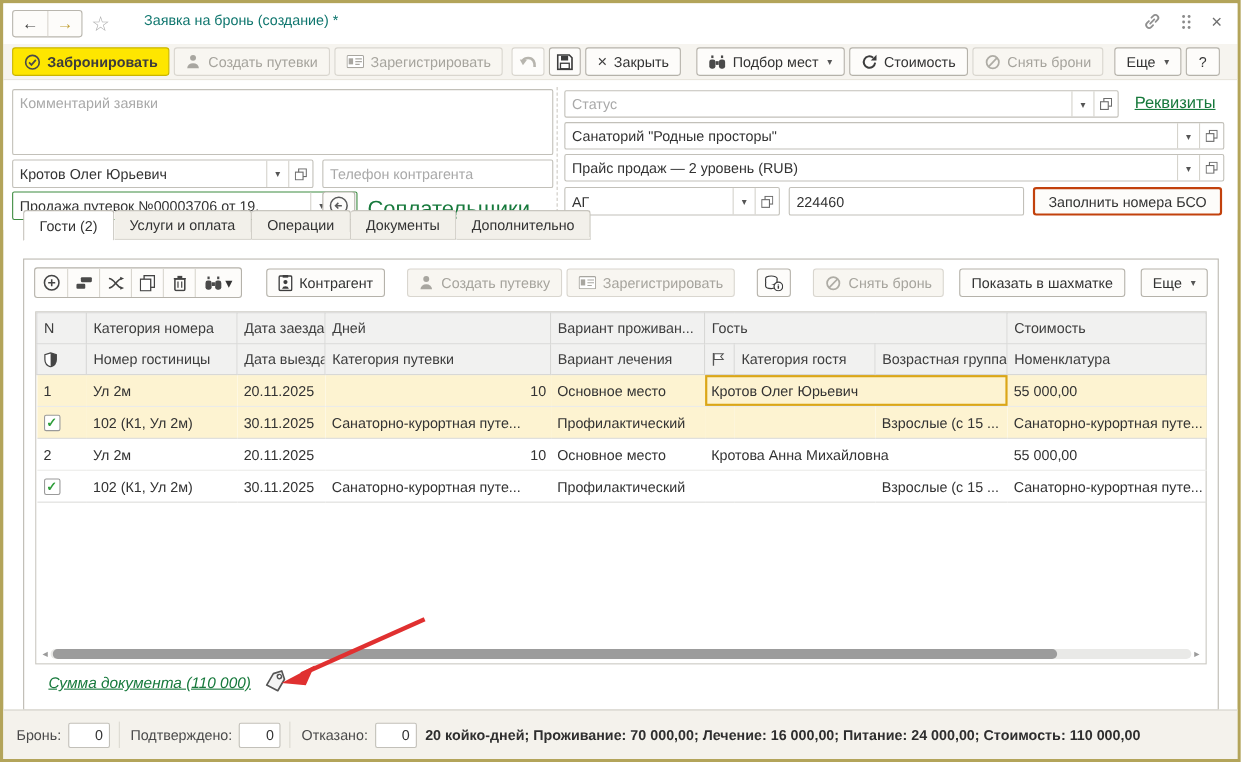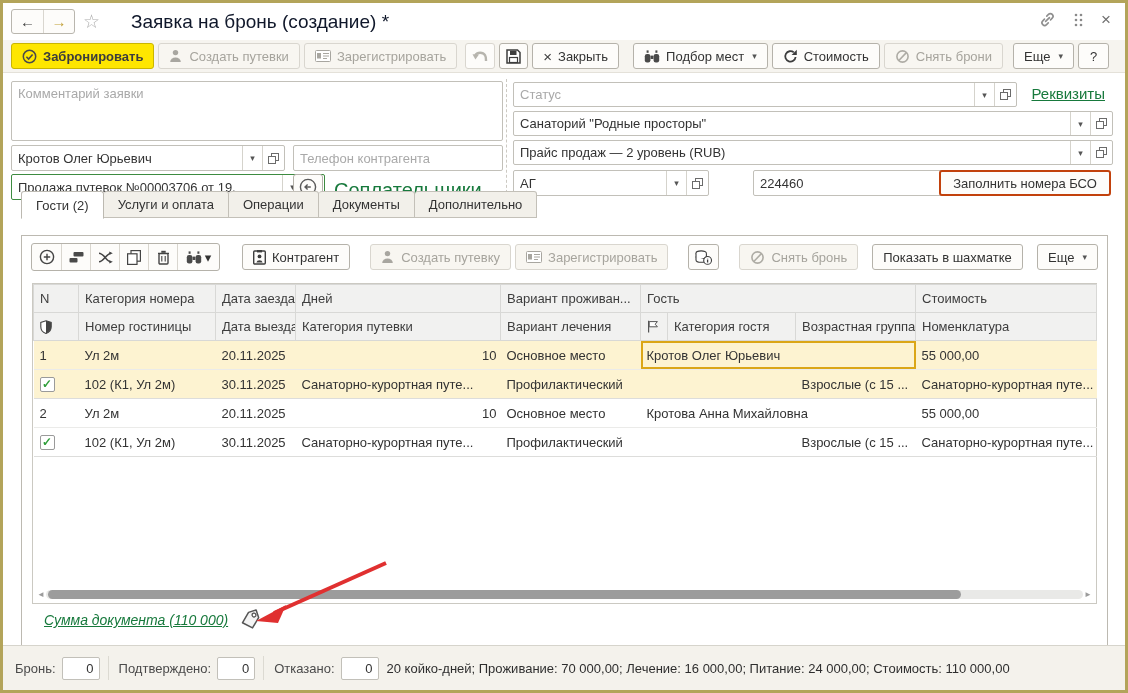--- a/index.html
+++ b/index.html
@@ -6,21 +6,21 @@
   html,body { width:1128px; height:693px; background:#e8e4da; font-family:"Liberation Sans",sans-serif; }
   .window { position:relative; width:1128px; height:693px; border:3px solid #b3a45a; background:#fff; overflow:hidden; font-size:13px; color:#333; }
 
   
   .titlebar { position:absolute; left:0; top:0; right:0; height:37px; background:#fff; }
   .navgroup { position:absolute; left:8px; top:6px; display:flex; border:1px solid #b9b6ae; border-radius:3px; background:#fdfcfa; }
   .navbtn { width:31px; height:23px; display:flex; align-items:center; justify-content:center; font-size:15px; cursor:default; }
   .navbtn.back { color:#3f3f3f; }
   .navbtn.fwd { color:#c2a139; border-left:1px solid #d9d6cf; }
   .star { position:absolute; left:80px; top:7px; font-size:19px; color:#adadad; }
-  .wtitle { position:absolute; left:128px; top:8px; font-size:19px; color:#0f172a; white-space:nowrap; }
+  .wtitle { position:absolute; left:128px; top:8px; font-size:13px; color:#0f766e; white-space:nowrap; }
   .tbar-right { position:absolute; right:14px; top:8px; display:flex; align-items:center; gap:18px; }
   .tbar-ico { color:#8a8a8a; display:flex; align-items:center; }
   .closex { font-size:17px; color:#707070; line-height:1; }
 
   
   .cmdbar { position:absolute; left:0; top:37px; right:0; height:33px; background:#f6f4ef; border-bottom:1px solid #e4e1d9; display:flex; align-items:center; padding:0 16px 0 8px; }
   .btn { height:26px; display:inline-flex; align-items:center; gap:6px; padding:0 10px; border:1px solid #b5b2aa; border-radius:3px; background:#fdfcfa; color:#333; white-space:nowrap; cursor:default; }
   .btn.primary { background:#fee600; border-color:#c9b500; font-weight:bold; color:#3c3c3c; }
   .btn.disabled { color:#a6a49d; border-color:#d9d6cf; background:#f8f6f1; }
   .btn.iconbtn { padding:0 6px; }
@@ -75,21 +75,21 @@
   .sthumb { position:absolute; left:2px; top:0; height:9px; width:88%; background:#9c9c9c; border-radius:5px; }
 
   
   .sumrow { position:absolute; left:22px; top:372px; display:flex; align-items:center; gap:10px; font-size:14px;font-style:italic; }
 
   
   .footer { position:absolute; left:0; right:0; bottom:0; height:45px; background:#f4f2ec; border-top:1px solid #d6d4cc; display:flex; align-items:center; padding:0 10px; }
   .numbox { width:38px; height:23px; border:1px solid #c2c0b9; border-radius:2px; background:#fff; text-align:right; font:inherit; color:#333; padding:0 5px; }
   .flabel { color:#4a4a4a; margin:0 6px 0 2px; }
   .vsep { width:1px; height:24px; background:#dcdad2; margin:0 8px; }
-  .totals { font-weight:normal; color:#2e2e2e; margin-left:8px; white-space:nowrap; }
+  .totals { font-weight:bold; color:#2e2e2e; margin-left:8px; white-space:nowrap; }
 
   .redarrow { position:absolute; left:235px; top:550px; z-index:5; pointer-events:none; }
   svg.ic { display:block; }
 </style>
 </head>
 <body>
 
 <div class="window">
 
   <div class="titlebar">
@@ -285,21 +285,21 @@
     <div class="fld" style="left:510px; top:97px; width:196px;">
       <input value="АГ" style="">
       <span class="cbtn">▾</span>
       <span class="obtn">
         <svg class="ic" width="11" height="11" viewBox="0 0 11 11">
             <rect x="3.5" y="0.5" width="7" height="7" fill="none" stroke="#6b6b6b"></rect>
             <rect x="0.5" y="3.5" width="7" height="7" fill="#fff" stroke="#6b6b6b"></rect>
           </svg>
       </span>
     </div>
-    <div class="fld" style="left:714px; top:97px; width:214px;margin-left:36px;">
+    <div class="fld" style="left:714px; top:97px; width:214px;">
       <input value="224460" style="">
     </div>
     <div class="btn-plain" style="left:936px; top:97px; width:172px;">
       <span>Заполнить номера БСО</span>
     </div>
   </div>
 
   <div class="tabs">
     <div class="tab active">
         <span>Гости (2)</span>

